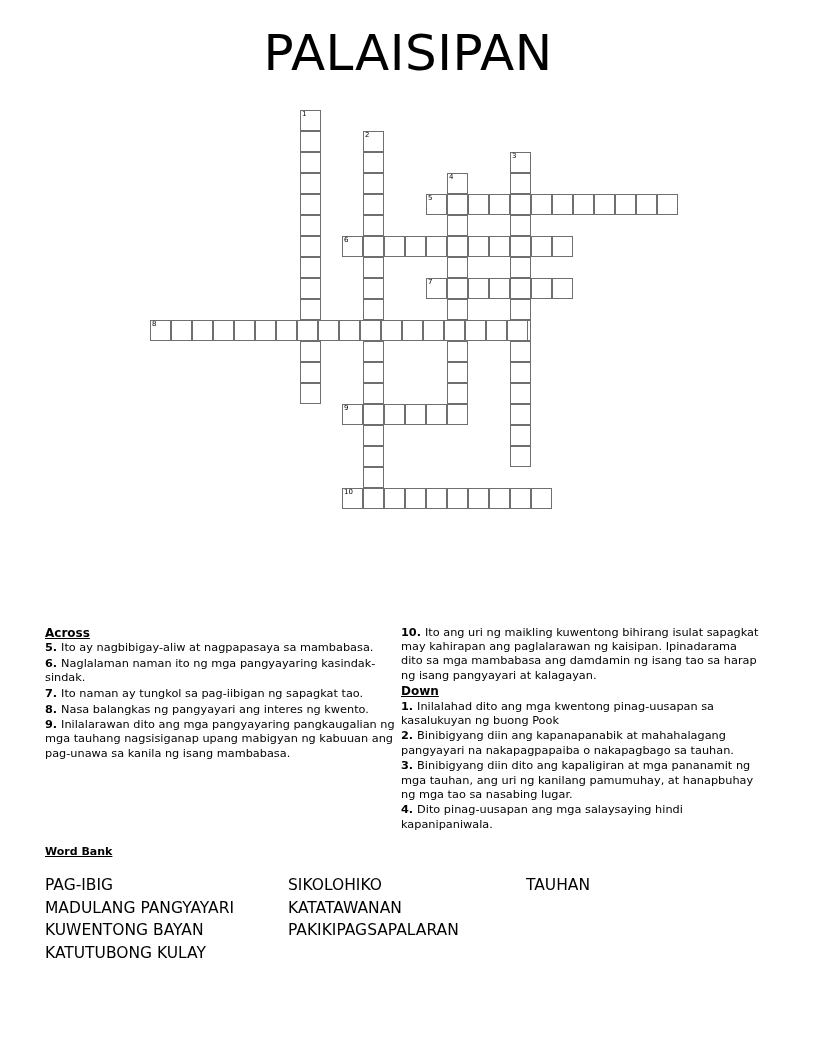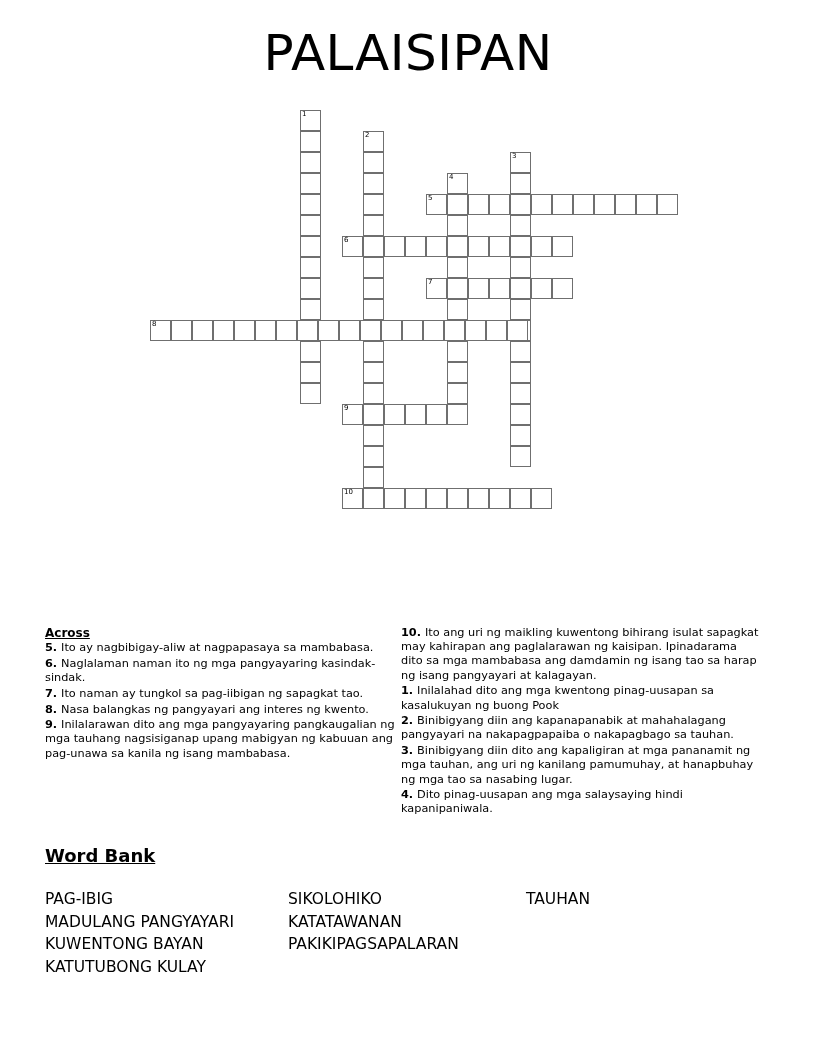--- a/index.html
+++ b/index.html
@@ -93,23 +93,23 @@
   
   #word-bank {
     position: absolute;
     left: 45px;
     top: 845px;
     width: 730px;
   }
   #word-bank-heading {
     font-weight: bold;
     text-decoration: underline;
-    font-size: 18px;
+    font-size: 11px;
     display: block;
-    margin-bottom: 22px;
+    margin-bottom: 16px;
   }
   #word-bank-columns {
     display: flex;
     flex-direction: row;
     align-items: flex-start;
   }
   .wb-col {
     display: flex;
     flex-direction: column;
   }
@@ -273,20 +273,21 @@
         <span class="clue"><span class="cnum">7. </span><span>Ito naman ay tungkol sa pag-iibigan ng sapagkat tao.</span></span>
         <span class="clue"><span class="cnum">8. </span><span>Nasa balangkas ng pangyayari ang interes ng kwento.</span></span>
         <span class="clue"><span class="cnum">9. </span><span>Inilalarawan dito ang mga pangyayaring pangkaugalian ng mga tauhang nagsisiganap upang mabigyan ng kabuuan ang pag-unawa sa kanila ng isang mambabasa.</span></span>
       </div>
   </div>
 
   <div class="clue-col" id="clues-down-col">
     <div id="down-top-list">
         <span class="clue"><span class="cnum">10. </span><span>Ito ang uri ng maikling kuwentong bihirang isulat sapagkat may kahirapan ang paglalarawan ng kaisipan. Ipinadarama dito sa mga mambabasa ang damdamin ng isang tao sa harap ng isang pangyayari at kalagayan.</span></span>
       </div>
+    <span class="clue-heading">Down</span>
     <div id="down-list">
         <span class="clue"><span class="cnum">1. </span><span>Inilalahad dito ang mga kwentong pinag-uusapan sa kasalukuyan ng buong Pook</span></span>
         <span class="clue"><span class="cnum">2. </span><span>Binibigyang diin ang kapanapanabik at mahahalagang pangyayari na nakapagpapaiba o nakapagbago sa tauhan.</span></span>
         <span class="clue"><span class="cnum">3. </span><span>Binibigyang diin dito ang kapaligiran at mga pananamit ng mga tauhan, ang uri ng kanilang pamumuhay, at hanapbuhay ng mga tao sa nasabing lugar.</span></span>
         <span class="clue"><span class="cnum">4. </span><span>Dito pinag-uusapan ang mga salaysaying hindi kapanipaniwala.</span></span>
       </div>
   </div>
 
 </div>
 

